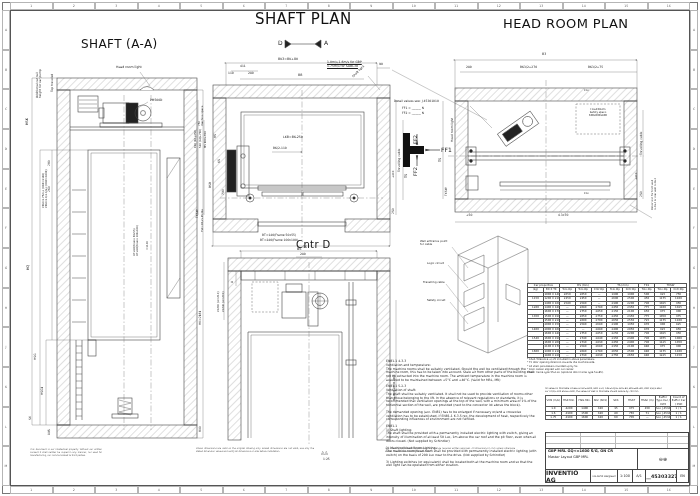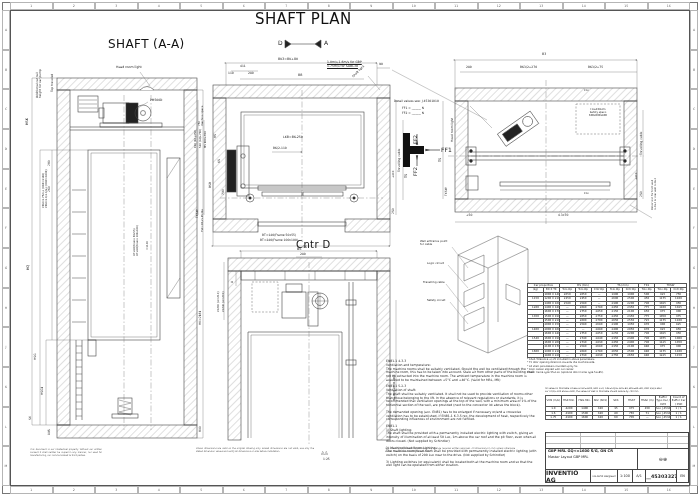--- a/index.html
+++ b/index.html
@@ -334,22 +334,23 @@
       <path d="M506,284 L520,290 L520,305 L506,299 Z"></path>
       <g stroke="#777" stroke-width="0.35">
         <line x1="452" y1="247" x2="468" y2="268"></line>
         <line x1="448" y1="265" x2="468" y2="288"></line>
         <line x1="446" y1="284" x2="468" y2="312"></line>
         <line x1="450" y1="302" x2="468" y2="324"></line>
       </g>
     </g>
   </svg>
 
-  <div class="lbl title" style="left:108px;top:37px;">SHAFT (A-A)</div>
+  <div class="lbl title" style="left:81px;top:37px;">SHAFT (A-A)</div>
   <div class="lbl title" style="left:255px;top:11px;font-size:15px;">SHAFT PLAN</div>
+  <div class="lbl title" style="left:503px;top:16px;font-size:13px;">HEAD ROOM PLAN</div>
   <div class="lbl title" style="left:296px;top:239px;font-size:10px;">Cntr D</div>
   <div class="lbl" style="left:278px;top:39px;font-size:6px;">D</div>
   <div class="lbl" style="left:324px;top:39px;font-size:6px;">A</div>
 
   <div class="lbl v" style="left:36px;top:98px;font-size:2.9px;">Additional car rail
 height for car pump</div>
   <div class="lbl v" style="left:51px;top:92px;">Top traveled</div>
   <div class="lbl v" style="left:42px;top:208px;font-size:2.6px;">VKN=1.75m/s (HBK=1100)
 VKN=1.0/1.6m/s (HBK=1000)</div>
   <div class="lbl" style="left:116px;top:66px;font-size:3.2px;">Head room light</div>

